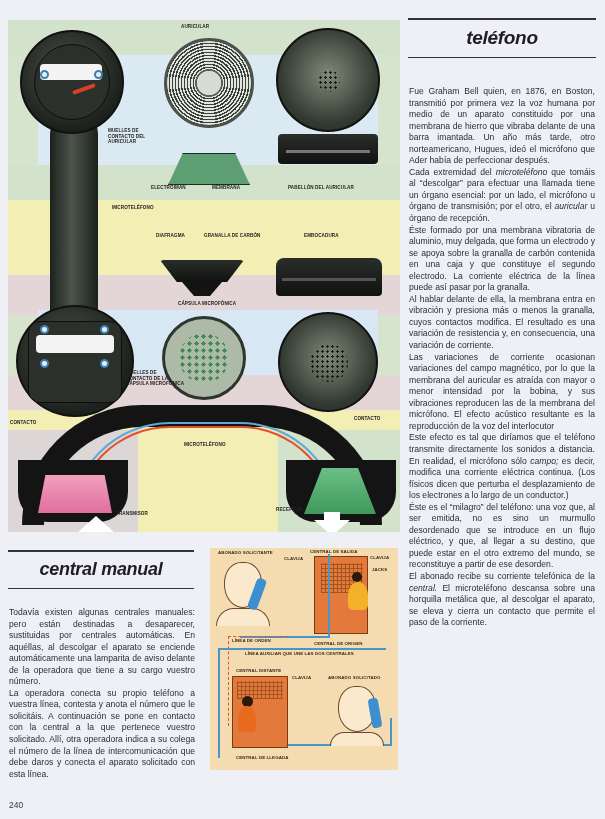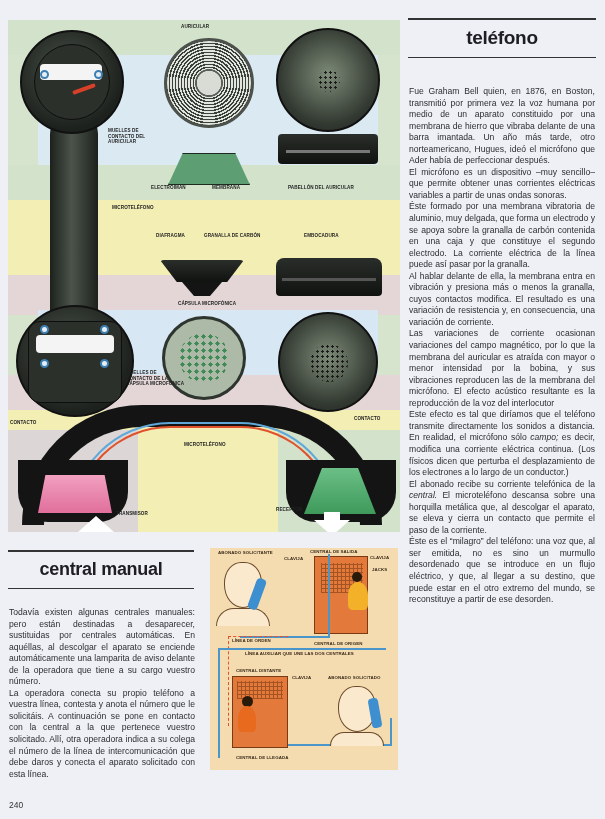--- a/index.html
+++ b/index.html
@@ -52,21 +52,21 @@
   .face { position: absolute; border: 1px solid #6a4a2a; border-radius: 45% 45% 50% 50%; background: #fbe9cd; }
   .board { position: absolute; background: #e4793c; border: 1px solid #7a3a14; }
   .board-grid { position: absolute; background: repeating-linear-gradient(90deg, #7a3a14 0 1px, transparent 1px 4px), repeating-linear-gradient(0deg, #7a3a14 0 1px, transparent 1px 4px); opacity: 0.6; }
   .operator { position: absolute; border-radius: 50% 50% 20% 20%; background: #e86a1e; }
   .op-head { position: absolute; border-radius: 50%; background: #2a1a0a; }
   .line-blue { position: absolute; border: 2px solid #4a95c9; }
   .line-dash { position: absolute; border: 1.5px dashed #e8502a; }
   .receiver-blue { position: absolute; background: #3d8fd0; border-radius: 4px; }
 
   
-  .section-head { position: absolute; text-align: center; }
+  .section-head { position: absolute; text-align: center; font-style: italic; }
   .rule { height: 1.5px; background: #333; }
   .section-title { font-family: "Liberation Sans", sans-serif; font-weight: bold; color: #1d1d22; letter-spacing: -0.3px; }
   .body-text { position: absolute; font-size: 8.6px; line-height: 11.55px; color: #2d2d33; text-align: justify; }
   .body-text p { margin: 0; text-indent: 0; }
   .body-text em { font-style: italic; }
   .page-num { position: absolute; left: 9px; top: 800px; font-size: 8.5px; color: #333; }
 </style>
 </head>
 <body>
 
@@ -163,27 +163,27 @@
 </div>
 
 <div class="section-head" style="left:408px; top:18px; width:188px;">
   <div class="rule"></div>
   <div class="section-title" style="font-size:19px; margin:7px 0 8px 0;">teléfono</div>
   <div class="rule"></div>
 </div>
 
 <div class="body-text" id="telefono-body" style="left:409px; top:86px; width:186px;">
     <p>Fue Graham Bell quien, en 1876, en Boston, transmitió por primera vez la voz humana por medio de un aparato constituido por una membrana de hierro que vibraba delante de una barra imantada. Un año más tarde, otro norteamericano, Hugues, ideó el micrófono que Ader había de perfeccionar después.</p>
-    <p>El micrófono es un dispositivo –muy sencillo– que permite obtener unas corrientes eléctricas variables a partir de unas ondas sonoras.</p>
+    <p>Cada extremidad del <em>microteléfono</em> que tomáis al “descolgar” para efectuar una llamada tiene un órgano esencial: por un lado, el micrófono u órgano de transmisión; por el otro, el <em>auricular</em> u órgano de recepción.</p>
     <p>Éste formado por una membrana vibratoria de aluminio, muy delgada, que forma un electrodo y se apoya sobre la granalla de carbón contenida en una caja y que constituye el segundo electrodo. La corriente eléctrica de la línea puede así pasar por la granalla.</p>
     <p>Al hablar delante de ella, la membrana entra en vibración y presiona más o menos la granalla, cuyos contactos modifica. El resultado es una variación de resistencia y, en consecuencia, una variación de corriente.</p>
     <p>Las variaciones de corriente ocasionan variaciones del campo magnético, por lo que la membrana del auricular es atraída con mayor o menor intensidad por la bobina, y sus vibraciones reproducen las de la membrana del micrófono. El efecto acústico resultante es la reproducción de la voz del interlocutor</p>
     <p>Este efecto es tal que diríamos que el teléfono transmite directamente los sonidos a distancia. En realidad, el micrófono sólo <em>campo;</em> es decir, modifica una corriente eléctrica continua. (Los físicos dicen que perturba el desplazamiento de los electrones a lo largo de un conductor.)</p>
+    <p>Éste es el “milagro” del teléfono: una voz que, al ser emitida, no es sino un murmullo desordenado que se introduce en un flujo eléctrico, y que, al llegar a su destino, que puede estar en el otro extremo del mundo, se reconstituye a partir de ese desorden.</p>
     <p>El abonado recibe su corriente telefónica de la <em>central.</em> El microteléfono descansa sobre una horquilla metálica que, al descolgar el aparato, se eleva y cierra un contacto que permite el paso de la corriente.</p>
-    <p>Éste es el “milagro” del teléfono: una voz que, al ser emitida, no es sino un murmullo desordenado que se introduce en un flujo eléctrico, y que, al llegar a su destino, que puede estar en el otro extremo del mundo, se reconstituye a partir de ese desorden.</p>
   </div>
 
 <div class="section-head" style="left:8px; top:550px; width:186px;">
   <div class="rule"></div>
   <div class="section-title" style="font-size:18px; margin:7px 0 8px 0;">central manual</div>
   <div class="rule"></div>
 </div>
 
 <div class="body-text" id="central-body" style="left:9px; top:607px; width:186px;">
     <p>Todavía existen algunas centrales manuales: pero están destinadas a desaparecer, sustituidas por centrales automáticas. En aquéllas, al descolgar el aparato se enciende automáticamente una lamparita de aviso delante de la operadora que tiene a su cargo vuestro número.</p>

